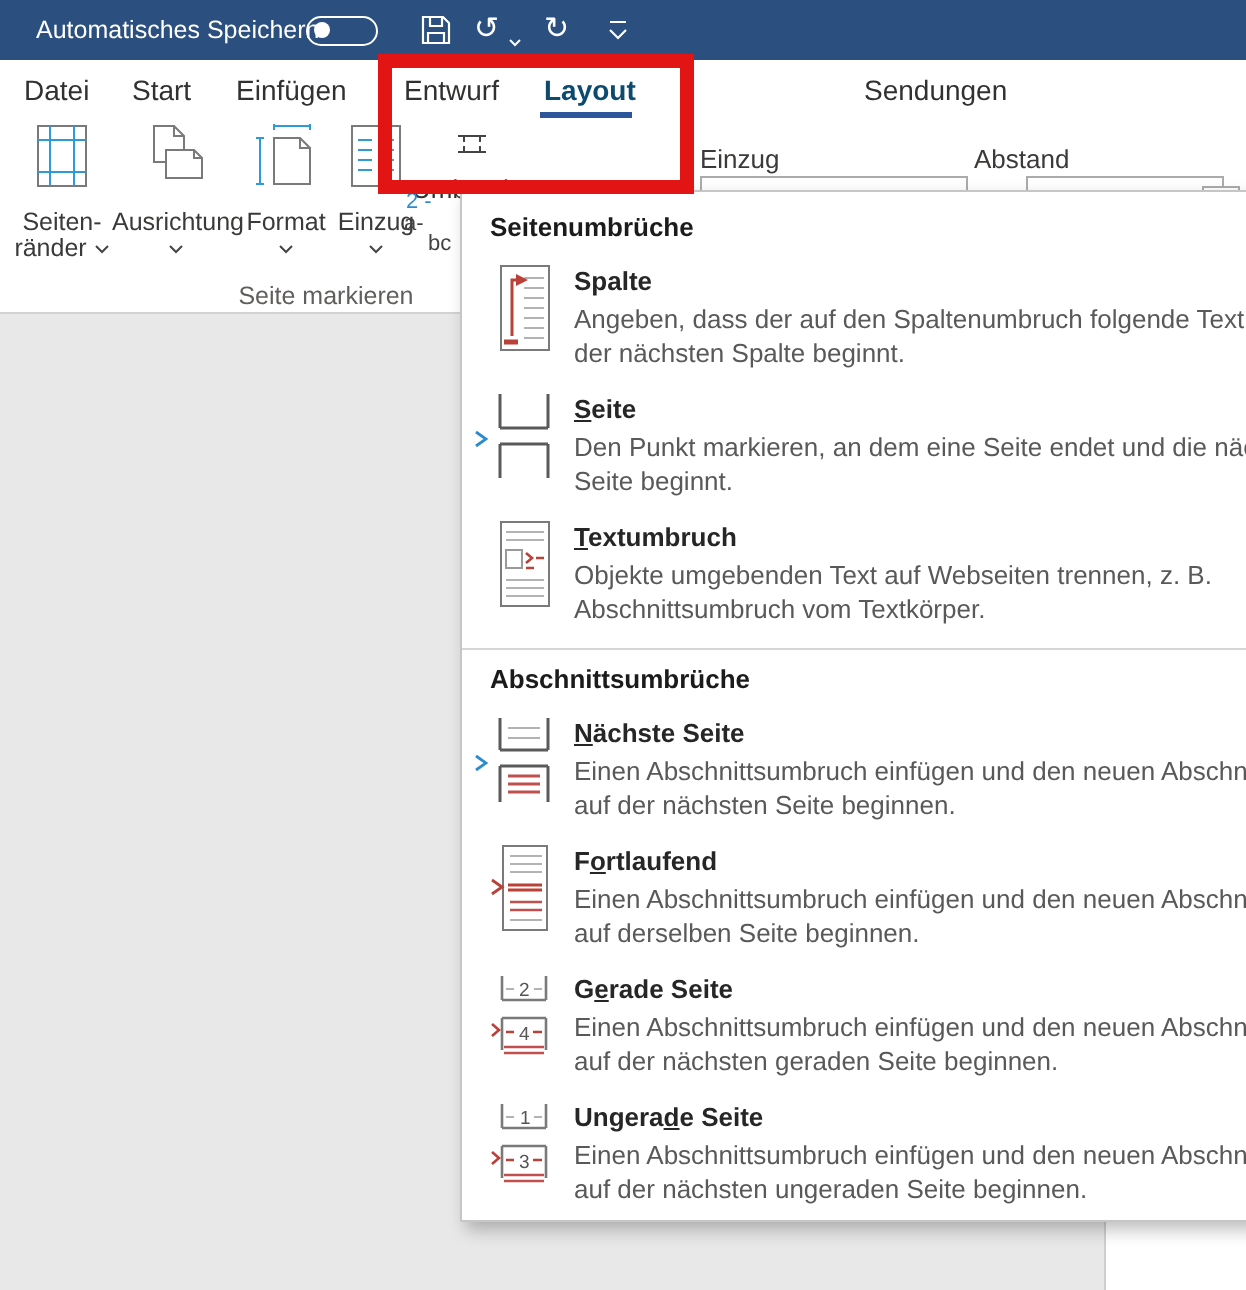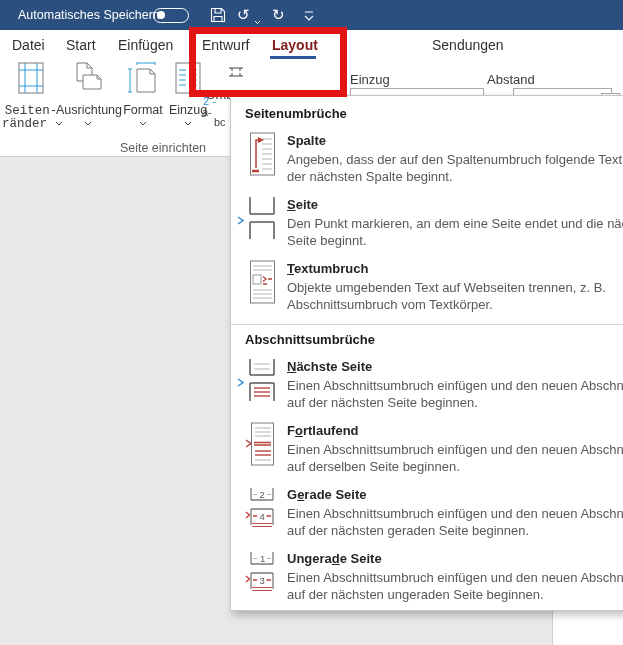--- a/index.html
+++ b/index.html
@@ -9,21 +9,21 @@
   
   .titlebar{position:absolute;left:0;top:0;width:623px;height:30px;background:var(--titlebar-bg,#2b4f7e);}
   .autosave-label{position:absolute;left:18px;top:0;height:30px;line-height:30px;color:#fff;font-size:12.5px;}
   .toggle{position:absolute;left:153px;top:8px;width:34px;height:13px;border:1.6px solid #fff;border-radius:9px;}
   .toggle .knob{position:absolute;left:3px;top:2px;width:8px;height:8px;border-radius:50%;background:#fff;}
   .tb-ic{position:absolute;top:7px;color:#fff;font-size:15px;line-height:16px;}
 
   
   .tabrow{position:absolute;left:0;top:30px;width:557px;height:30px;background:#fff;}
   .tab{position:absolute;top:0;height:30px;line-height:30px;font-size:14px;color:#323130;white-space:nowrap;cursor:default;}
-  .tab.active{font-weight:bold;color:#7f1d1d;}
+  .tab.active{font-weight:bold;color:#0c4a6e;}
   .tab-underline{position:absolute;left:270px;top:56px;width:46px;height:3px;background:var(--accent,#2b579a);}
 
   
   .ribbon{position:absolute;left:0;top:60px;width:623px;height:96px;background:#fff;}
   .ribbon-bottom{position:absolute;left:0;top:156px;width:623px;height:1px;background:#d4d2d0;}
   .big-btn{position:absolute;top:2px;text-align:center;}
   .big-btn .lbl{font-size:12.5px;color:#3b3a39;line-height:13px;margin-top:6px;white-space:nowrap;}
   .chev{display:inline-block;vertical-align:middle;}
   .grp-label{position:absolute;left:96px;top:81px;width:134px;text-align:center;font-size:12.5px;color:#605e5c;}
   .umb-btn{position:absolute;left:206px;top:5px;height:22px;display:flex;align-items:center;gap:5px;font-size:13px;color:#323130;flex-direction:column;}
@@ -90,21 +90,21 @@
     <span class="tab" style="left:66px">Start</span>
     <span class="tab" style="left:118px">Einfügen</span>
     <span class="tab" style="left:202px">Entwurf</span>
     <span class="tab active" style="left:272px">Layout</span>
     <span class="tab" style="left:432px">Sendungen</span>
   </div>
   <div class="tab-underline"></div>
 
   <div class="ribbon">
 
-    <div class="big-btn" style="left:2px;width:58px;font-family:Liberation Mono, monospace;">
+    <div class="big-btn" style="left:2px;width:58px;">
       <span>
         <svg width="26" height="32" viewBox="0 0 26 32">
             <rect x="1" y="1" width="24" height="30" fill="#fff" stroke="#7a7a7a"></rect>
             <path d="M7 1 V31 M19 1 V31 M1 8 H25 M1 24 H25" stroke="#2e9bd6" fill="none"></path>
           </svg>
       </span>
       <div class="lbl">
         <div>Seiten-</div>
         <div><span>ränder</span>
           <svg class="chev" width="8" height="5" viewBox="0 0 8 5">
@@ -173,21 +173,21 @@
       <span>Umbrüche</span>
       <svg class="chev" width="8" height="5" viewBox="0 0 8 5">
           <path d="M1 1 L4 4 L7 1" stroke="#444" fill="none"></path>
         </svg>
     </div>
 
     <span class="frag" style="left:203px;top:35px;color:#2b8bd0;">2 -</span>
     <span class="frag" style="left:202px;top:46px;color:#444;">a-</span>
     <span class="frag" style="left:214px;top:56px;color:#444;font-weight:normal;">bc</span>
 
-    <div class="grp-label">Seite einrichten</div>
+    <div class="grp-label">Seite markieren</div>
 
     <span class="small-lbl" style="left:350px;">Einzug</span>
     <span class="small-lbl" style="left:487px;">Abstand</span>
 
     <div class="spinbox-partial" style="left:350px;width:132px;"></div>
     <div class="spinbox-partial" style="left:513px;width:97px;"></div>
 
     <div class="spinner" style="top:33px;">
         <span class="up"></span>
         <span class="dn"></span>

